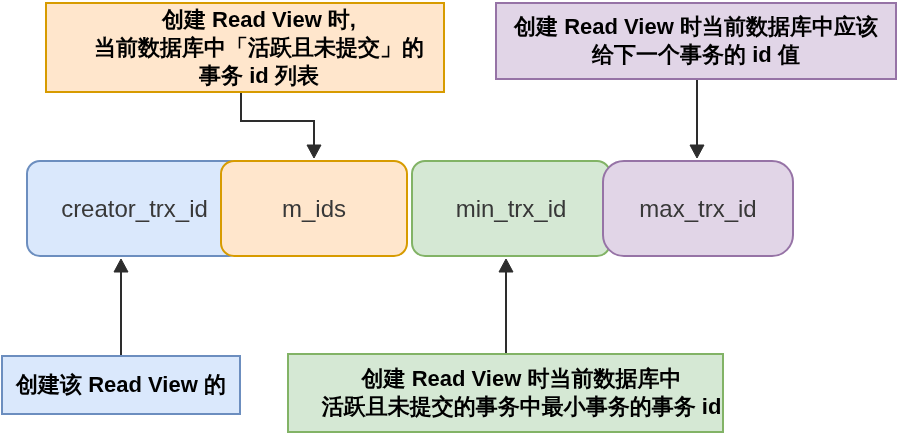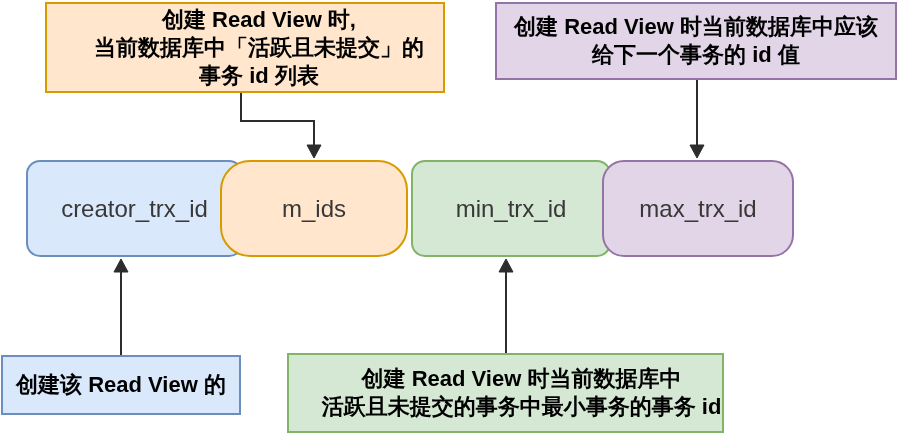--- a/index.html
+++ b/index.html
@@ -52,21 +52,21 @@
     line-height: 28px;
     white-space: nowrap;
   }
   
   .c-blue   { background: #dae8fc; border-color: #6c8ebf; }
   .c-orange { background: #ffe6cc; border-color: #d79b00; }
   .c-green  { background: #d5e8d4; border-color: #82b366; }
   .c-purple { background: #e1d5e7; border-color: #9673a6; }
 
   .field-creator { left: 26px;  width: 217px; }
-  .field-mids    { left: 220px; width: 188px; border-radius: 30px; }
+  .field-mids    { left: 220px; width: 188px; }
   .field-min     { left: 411px; width: 200px; }
   .field-max     { left: 602px; width: 192px; border-radius: 22px; }
 
   .note-mids    { left: 45px;  top: 2px;   width: 400px; height: 91px; padding-left: 28px; }
   .note-max     { left: 495px; top: 2px;   width: 402px; height: 78px; }
   .note-creator { left: 1px;   top: 355px; width: 240px; height: 60px; align-items: center; }
   .note-min     { left: 287px; top: 353px; width: 437px; height: 80px; padding-left: 32px; }
 </style>
 </head>
 <body>

